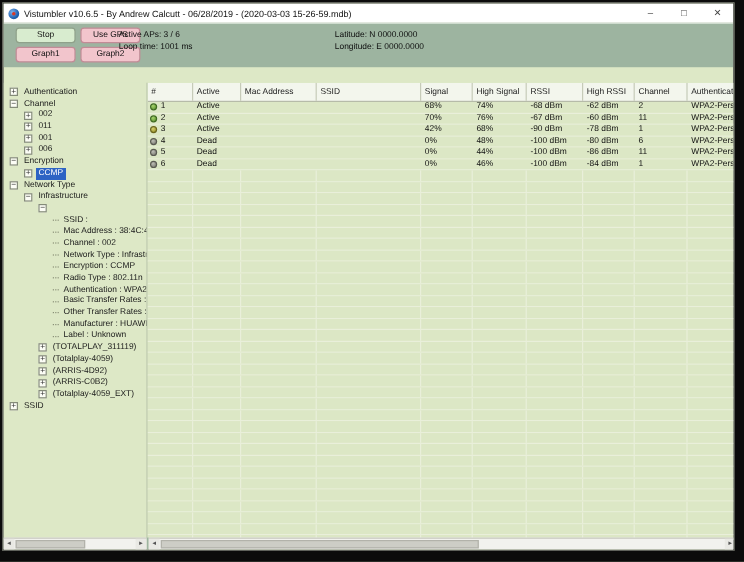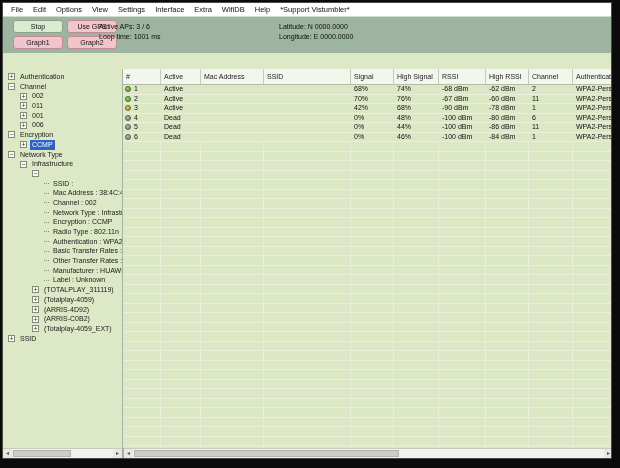--- a/index.html
+++ b/index.html
@@ -72,33 +72,30 @@
   .sb-arrow { position:absolute; top:0; width:9px; height:9px; font-size:5px; line-height:9px;
               text-align:center; color:#555; background:#e9e9e4; }
   .sb-left { left:0; } .sb-right { right:0; }
   .sb-thumb { position:absolute; top:1px; height:7px; background:#cdcdc6; border:1px solid #b2b2aa; }
 </style>
 </head>
 <body>
 
 <div class="window">
 
-
-  <div class="menubar">
-      <span class="menu-item">File</span>
-      <span class="menu-item">Edit</span>
-      <span class="menu-item">Options</span>
-      <span class="menu-item">View</span>
-      <span class="menu-item">Settings</span>
-      <span class="menu-item">Interface</span>
-      <span class="menu-item">Extra</span>
-      <span class="menu-item">WifiDB</span>
-      <span class="menu-item">Help</span>
-      <span class="menu-item">*Support Vistumbler*</span>
-    </div>
+  <div class="titlebar">
+    <span class="app-icon"></span>
+    <span class="title-text">Vistumbler v10.6.5 - By Andrew Calcutt - 06/28/2019 - (2020-03-03 15-26-59.mdb)</span>
+    <span class="win-controls">
+        <button class="win-btn">–</button>
+        <button class="win-btn">□</button>
+        <button class="win-btn">✕</button>
+      </span>
+  </div>
+
 
   <div class="toolbar">
     <div class="btn-grid">
         <button class="tb-btn green">Stop</button>
         <button class="tb-btn pink">Use GPS</button>
         <button class="tb-btn pink">Graph1</button>
         <button class="tb-btn pink">Graph2</button>
       </div>
     <div class="status-block status-a">
       <div>Active APs: 3 / 6</div>

